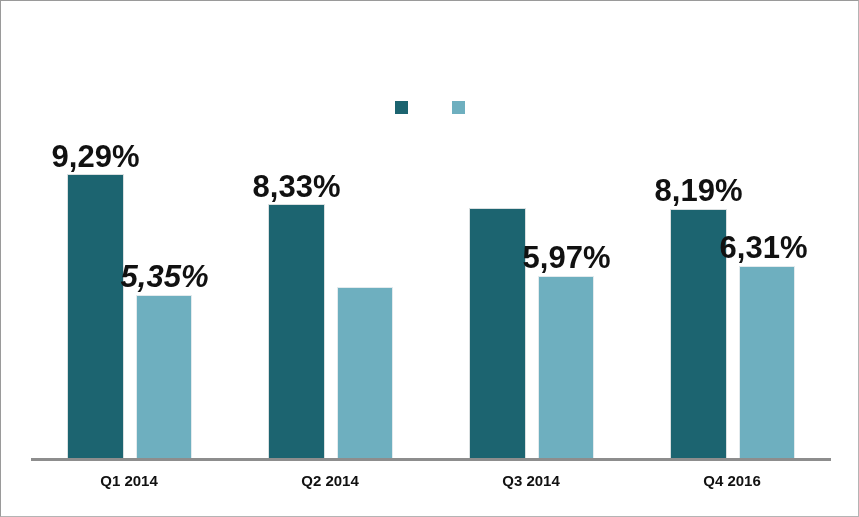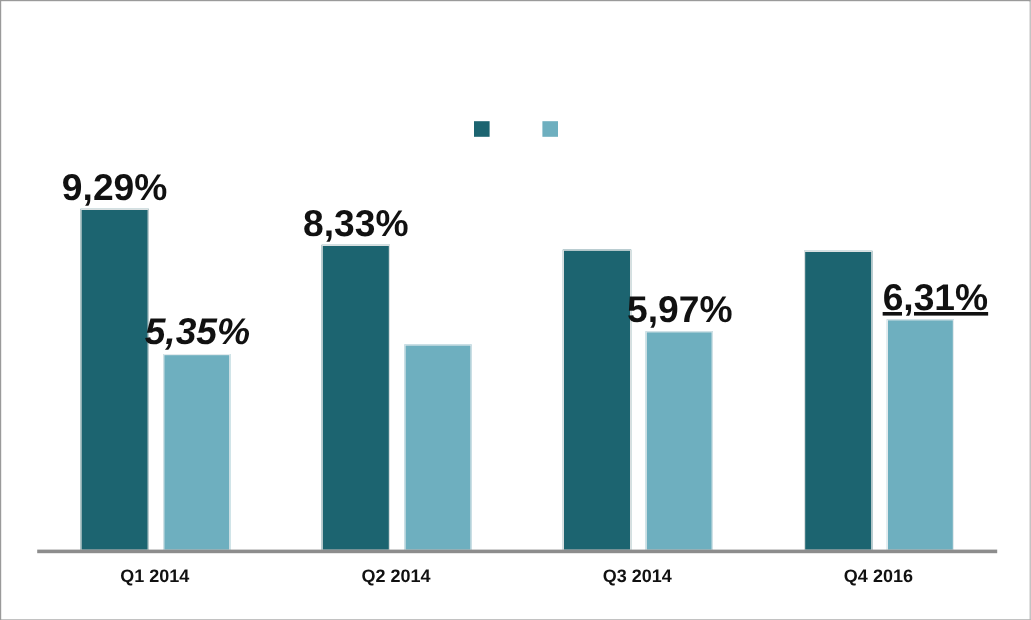--- a/index.html
+++ b/index.html
@@ -120,19 +120,20 @@
     <div class="data-label" style="left:245px; top:170px; width:101px;">8,33%</div>
     <div class="cat-label" style="left:259px; width:140px;">Q2 2014</div>
 
     <div class="bar dark" style="left:468px; top:207px; width:57px;  height:251px;"></div>
     <div class="bar light" style="left:537px; top:275px; width:56px;  height:183px;"></div>
     <div class="data-label" style="left:515px; top:241px; width:101px;">5,97%</div>
     <div class="cat-label" style="left:460px; width:140px;">Q3 2014</div>
 
     <div class="bar dark" style="left:669px; top:208px; width:57px;  height:250px;"></div>
     <div class="bar light" style="left:738px; top:265px; width:56px;  height:193px;"></div>
-    <div class="data-label" style="left:728px; top:231px; width:101px;text-decoration:underline;">6,31%</div>
+    <div class="data-label" style="left:647px; top:174px; width:101px;">8,19%</div>
+    <div class="data-label" style="left:712px; top:231px; width:101px;">6,31%</div>
     <div class="cat-label" style="left:661px; width:140px;">Q4 2016</div>
 
     <div id="axis-line"></div>
 
   </div>
 </div>
 
 </body></html>

